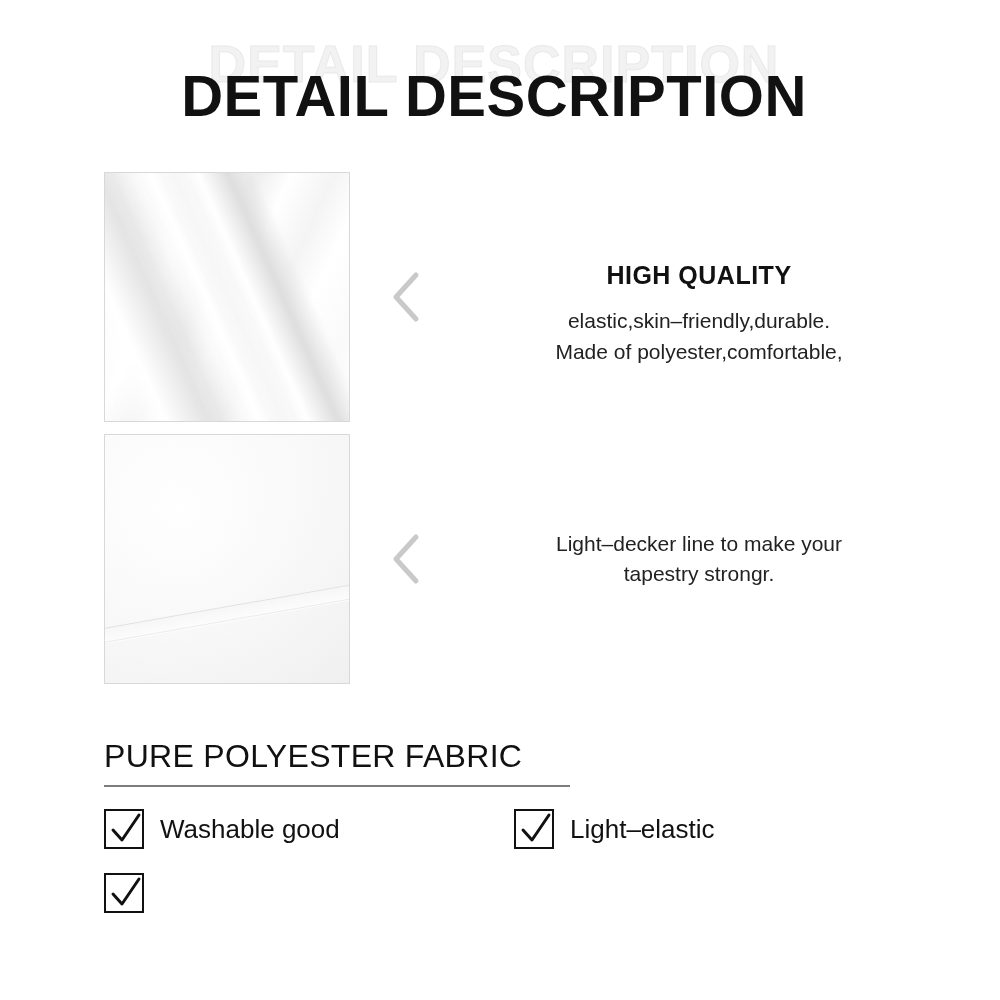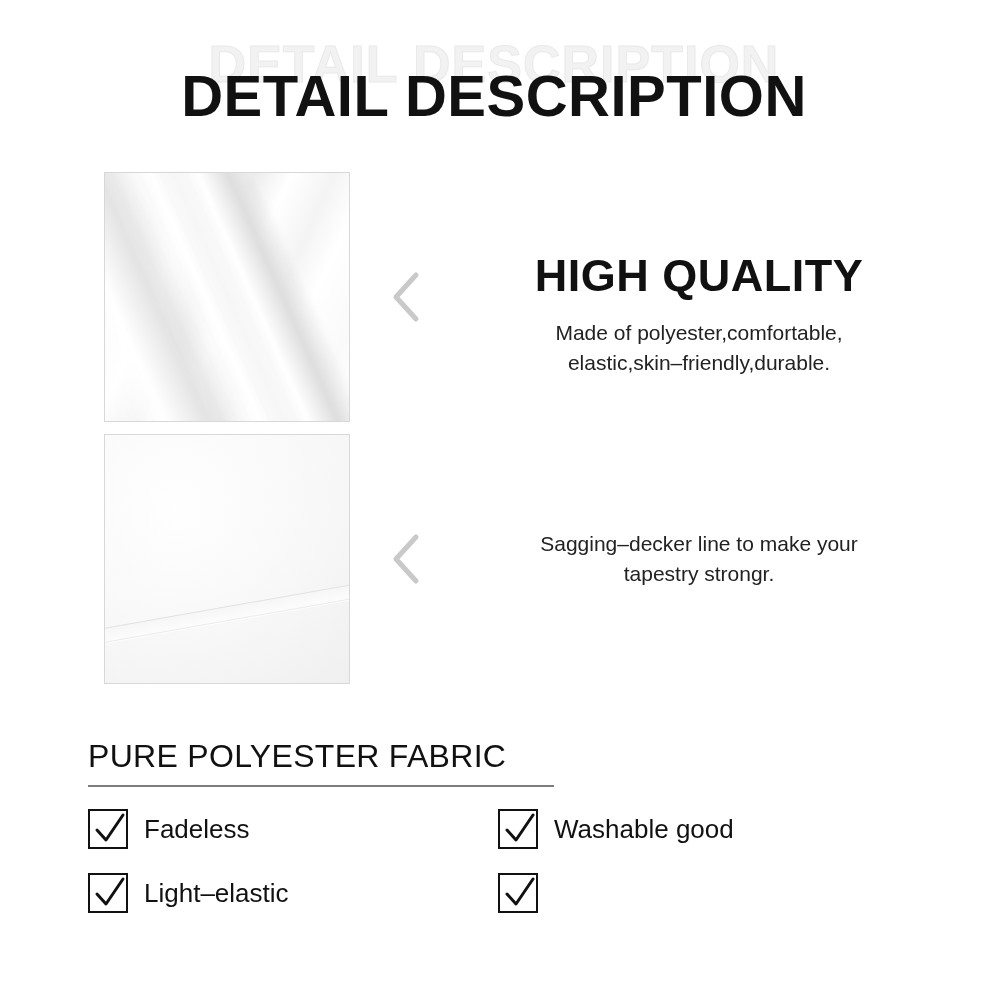--- a/index.html
+++ b/index.html
@@ -155,39 +155,39 @@
   }
   .chevron svg { display: block; }
 
   .feature-text {
     margin-left: 10px;
     flex: 1;
     text-align: center;
     padding-right: 40px;
   }
   .feature-title {
-    font-size: 45px;
+    font-size: 25px;
     font-weight: 700;
     letter-spacing: 0.5px;
     color: #111111;
     margin-bottom: 16px;
     margin-top: 34px;
   }
   .feature-desc {
     font-size: 21px;
     line-height: 1.45;
     color: #222222;
     font-weight: 400;
   }
 
   
   .bottom {
     position: absolute;
     top: 738px;
-    left: 88px;
+    left: 104px;
     width: 800px;
   }
   .bottom-title {
     font-size: 32px;
     font-weight: 500;
     color: #111111;
     letter-spacing: 0.3px;
     padding-bottom: 10px;
   }
   .bottom-rule {
@@ -239,57 +239,49 @@
     <div class="fabric"></div>
     <div class="fabric-edge"></div>
   </div>
   <div class="chevron">
     <svg width="34" height="56" viewBox="0 0 34 56" aria-hidden="true">
       <polyline points="28,6 8,28 28,50" fill="none" stroke="#c9c9c9" stroke-width="5" stroke-linecap="round" stroke-linejoin="round"></polyline>
     </svg>
   </div>
   <div class="feature-text">
     <div class="feature-title">HIGH QUALITY</div>
+    <div class="feature-desc">elastic,skin–friendly,durable.</div>
     <div class="feature-desc">Made of polyester,comfortable,</div>
-    <div class="feature-desc">elastic,skin–friendly,durable.</div>
   </div>
 </div>
 
 <div class="feature-row" id="feature-row-1">
   <div class="thumb">
     <div class="hem"></div>
     <div class="hem-shade"></div>
     <div class="hem-band"></div>
     <div class="hem-line a"></div>
     <div class="hem-line b"></div>
   </div>
   <div class="chevron">
     <svg width="34" height="56" viewBox="0 0 34 56" aria-hidden="true">
       <polyline points="28,6 8,28 28,50" fill="none" stroke="#c9c9c9" stroke-width="5" stroke-linecap="round" stroke-linejoin="round"></polyline>
     </svg>
   </div>
   <div class="feature-text">
-    <div class="feature-desc">Sagging–decker line to make your</div>
+    <div class="feature-desc">Light–decker line to make your</div>
     <div class="feature-desc">tapestry strongr.</div>
   </div>
 </div>
 
 <div class="bottom">
   <div class="bottom-title">PURE POLYESTER FABRIC</div>
   <div class="bottom-rule"></div>
   <div class="check-grid">
 
-    <div class="check-item">
-      <div class="checkbox">
-        <svg width="34" height="36" viewBox="0 0 34 36" aria-hidden="true">
-          <polyline points="4,18 13,28 30,3" fill="none" stroke="#111111" stroke-width="3" stroke-linecap="round" stroke-linejoin="round"></polyline>
-        </svg>
-      </div>
-      <div class="check-label">Fadeless</div>
-    </div>
 
     <div class="check-item">
       <div class="checkbox">
         <svg width="34" height="36" viewBox="0 0 34 36" aria-hidden="true">
           <polyline points="4,18 13,28 30,3" fill="none" stroke="#111111" stroke-width="3" stroke-linecap="round" stroke-linejoin="round"></polyline>
         </svg>
       </div>
       <div class="check-label">Washable good</div>
     </div>
 

